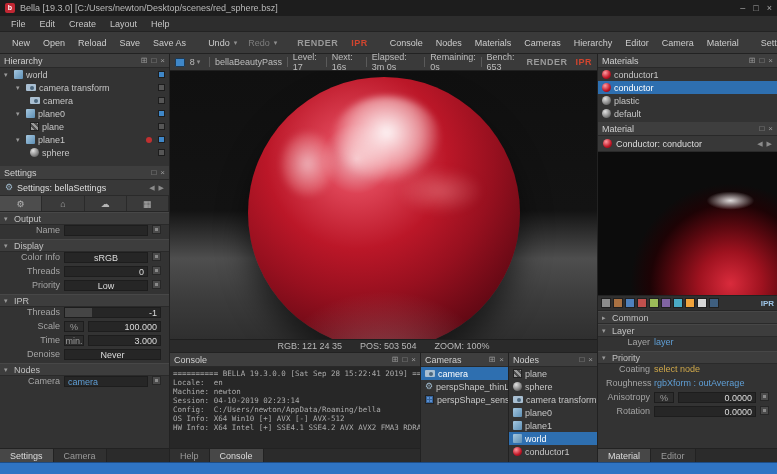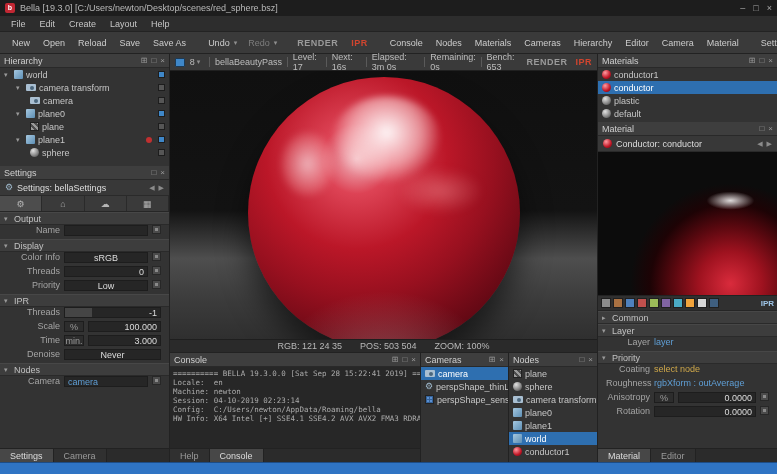--- a/index.html
+++ b/index.html
@@ -359,21 +359,21 @@
 
         <div class="panel console-panel">
           <div class="panel-header">
             <span>Console</span>
             <span class="ph-icons">
               <span>⊞</span>
               <span>□</span>
               <span>×</span>
             </span>
           </div>
-          <div class="console-log"><div>========== BELLA 19.3.0.0 [Sat Sep 28 15:22:41 2019] ==========</div><div>Locale:  en</div><div>Machine: newton</div><div>Session: 04-10-2019 02:23:14</div><div>Config:  C:/Users/newton/AppData/Roaming/bella</div><div>HW Info: X64 Intel [+] SSE4.1 SSE4.2 AVX AVX2 FMA3 RDRAND [-] SSE4A AVX512F</div></div>
+          <div class="console-log"><div>========== BELLA 19.3.0.0 [Sat Sep 28 15:22:41 2019] ==========</div><div>Locale:  en</div><div>Machine: newton</div><div>Session: 04-10-2019 02:23:14</div><div>Config:  C:/Users/newton/AppData/Roaming/bella</div><div>OS Info: X64 Win10 [+] AVX [-] AVX-512</div><div>HW Info: X64 Intel [+] SSE4.1 SSE4.2 AVX AVX2 FMA3 RDRAND [-] SSE4A AVX512F</div></div>
           <div class="bottom-tabs">
             <span class="btab">Help</span>
             <span class="btab active">Console</span>
           </div>
         </div>
 
         <div class="panel cameras-panel">
           <div class="panel-header">
             <span>Cameras</span>
             <span class="ph-icons">

